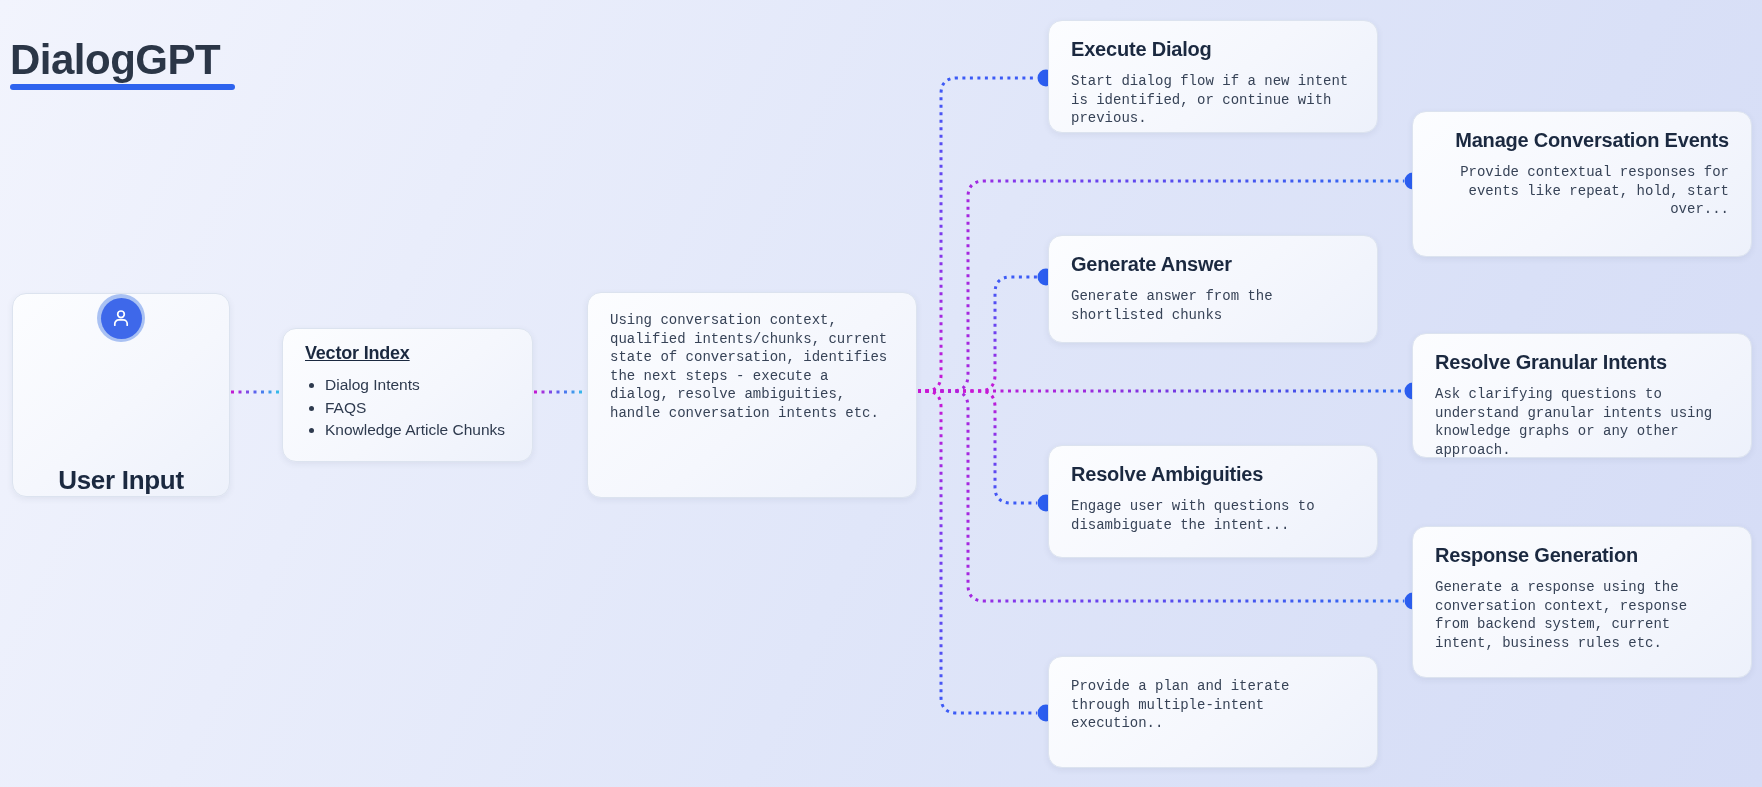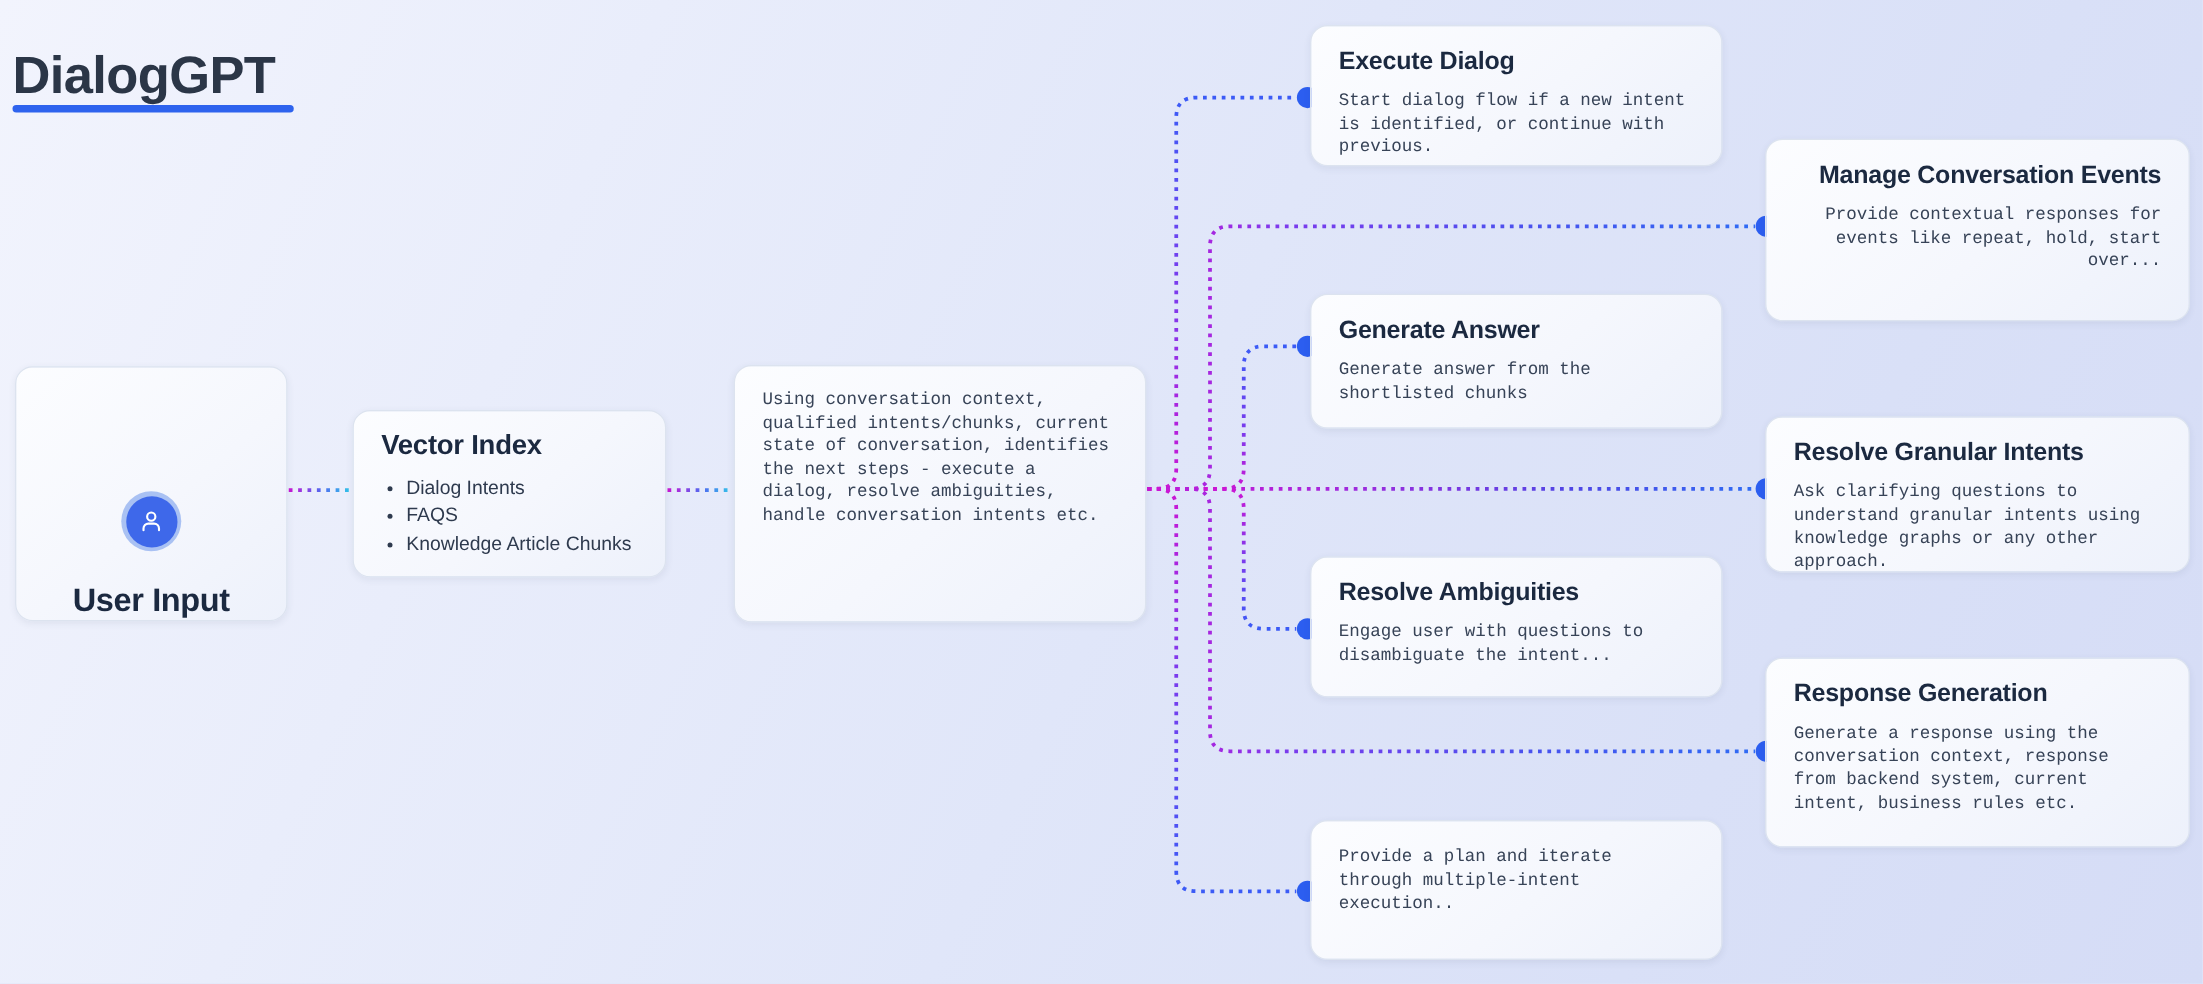--- a/index.html
+++ b/index.html
@@ -36,36 +36,36 @@
   .card h2{
     margin:0;font-size:20px;font-weight:700;color:#1b2940;
     line-height:1.55;letter-spacing:-0.2px;
   }
   .card p{
     margin:7px 0 0 0;font-size:14px;color:#374357;line-height:1.33;font-family:Liberation Mono, monospace;
   }
 
   .node-user{
     left:12px;top:293px;width:218px;height:204px;
-    display:flex;flex-direction:column;align-items:center;justify-content:flex-end;
+    display:flex;flex-direction:column;align-items:center;justify-content:space-between;
     gap:24px;padding:0;
   }
   .avatar-ring{
     width:48px;height:48px;border-radius:50%;
     background:#a9c1f3;display:flex;align-items:center;justify-content:center;
   }
   .avatar-circle{
     width:41px;height:41px;border-radius:50%;
     background:#3e68ea;display:flex;align-items:center;justify-content:center;
   }
   .avatar-circle svg{width:24px;height:24px;}
   .user-label{font-size:26px;font-weight:700;color:#1b2940;letter-spacing:-0.3px;}
 
   .node-vector{left:282px;top:328px;width:251px;height:134px;}
-  .node-vector h2{font-size:22px;line-height:1.3;}
+  .node-vector h2{font-size:18px;line-height:1.3;text-decoration:underline;}
   .node-vector ul{
     margin:9px 0 0 0;padding-left:20px;
     font-size:15.5px;color:#2e3a4e;line-height:1.45;
   }
 
   .node-orchestrator{left:587px;top:292px;width:330px;height:206px;padding-top:11px;}
 
   .node-execute{left:1048px;top:20px;width:330px;height:113px;}
   .node-manage{left:1412px;top:111px;width:340px;height:146px;text-align:right;}
   .node-generate{left:1048px;top:235px;width:330px;height:108px;}

